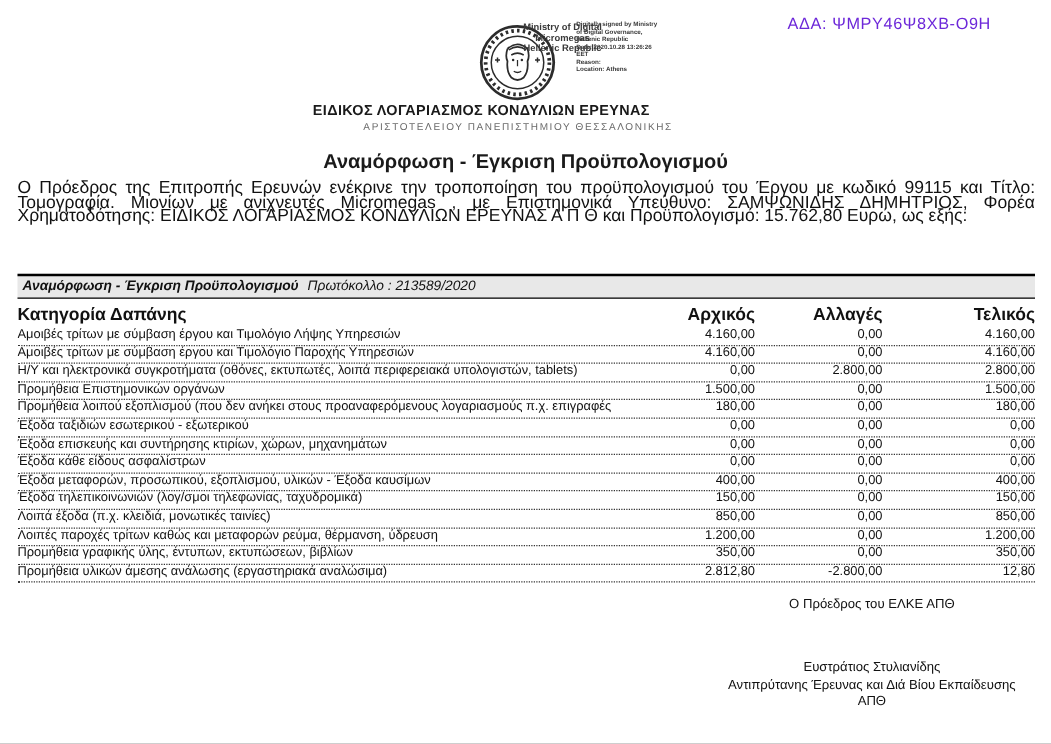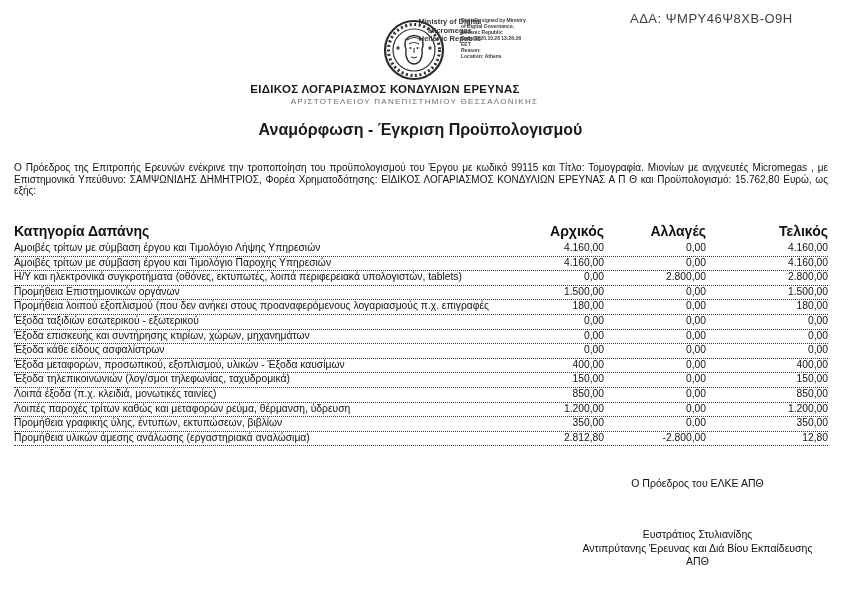--- a/index.html
+++ b/index.html
@@ -8,21 +8,21 @@
     width:841px;height:595px;
     background:#ffffff;
     font-family:"Liberation Sans", sans-serif;
     color:#111;
     overflow:hidden;
     margin:0 auto;
   }
   
   .ada{
     position:absolute;left:630px;top:11px;
-    font-size:13px;letter-spacing:.5px;color:#404040;
+    font-size:13px;letter-spacing:.5px;color:#6d28d9;
   }
   
   .stamp-cluster{position:absolute;left:383px;top:16px;width:180px;height:66px;}
   .logo{position:absolute;left:0;top:3px;}
   .ministry-lines{
     position:absolute;left:22px;top:2px;width:90px;
     font-size:7.5px;font-weight:bold;color:#3a3a3a;line-height:8.5px;
     text-align:center;
   }
   .sig-lines{
@@ -37,22 +37,22 @@
   }
   .org-sub{
     position:absolute;left:0;top:97px;width:829px;
     text-align:center;font-size:8px;letter-spacing:1.3px;color:#6b6b6b;
   }
   .doc-title{
     position:absolute;left:0;top:121px;width:841px;
     text-align:center;font-size:16px;font-weight:bold;color:#1a1a1a;
   }
   .intro{
-    position:absolute;left:14px;top:162px;width:814px;
-    font-size:10px;line-height:11.5px;text-align:justify;color:#111;
+    position:absolute;left:14px;top:144px;width:814px;
+    font-size:14px;line-height:11.5px;text-align:justify;color:#111;
   }
   
   .budget-table{position:absolute;left:14px;top:219px;width:814px;}
   .t-banner{
     border-top:2px solid #000;border-bottom:1px solid #000;
     background:#e8e8e8;
     padding:2px 4px 3px 4px;
     font-size:11px;
   }
   .t-banner .b-title{font-weight:bold;font-style:italic;}
@@ -111,20 +111,24 @@
   </div>
 
   <div class="org-name">ΕΙΔΙΚΟΣ ΛΟΓΑΡΙΑΣΜΟΣ ΚΟΝΔΥΛΙΩΝ ΕΡΕΥΝΑΣ</div>
   <div class="org-sub">ΑΡΙΣΤΟΤΕΛΕΙΟΥ ΠΑΝΕΠΙΣΤΗΜΙΟΥ ΘΕΣΣΑΛΟΝΙΚΗΣ</div>
 
   <div class="doc-title">Αναμόρφωση - Έγκριση Προϋπολογισμού</div>
 
   <div class="intro">Ο Πρόεδρος της Επιτροπής Ερευνών ενέκρινε την τροποποίηση του προϋπολογισμού του Έργου με κωδικό 99115 και Τίτλο: Τομογραφία. Μιονίων με ανιχνευτές Micromegas , με Επιστημονικά Υπεύθυνο: ΣΑΜΨΩΝΙΔΗΣ ΔΗΜΗΤΡΙΟΣ, Φορέα Χρηματοδότησης: ΕΙΔΙΚΟΣ ΛΟΓΑΡΙΑΣΜΟΣ ΚΟΝΔΥΛΙΩΝ ΕΡΕΥΝΑΣ Α Π Θ και Προϋπολογισμό: 15.762,80 Ευρώ, ως εξής:</div>
 
   <div class="budget-table">
+    <div class="t-banner">
+      <span class="b-title">Αναμόρφωση - Έγκριση Προϋπολογισμού</span>
+      <span class="b-proto">Πρωτόκολλο : 213589/2020</span>
+    </div>
     <div class="t-head">
       <div class="c-cat">Κατηγορία Δαπάνης</div>
       <div class="c-num">Αρχικός</div>
       <div class="c-num chg">Αλλαγές</div>
       <div class="c-num fin">Τελικός</div>
     </div>
     <div id="rows-host">
   <div class="t-row">
     <div class="c-cat">Αμοιβές τρίτων με σύμβαση έργου και Τιμολόγιο Λήψης Υπηρεσιών</div>
     <div class="c-num">4.160,00</div>

